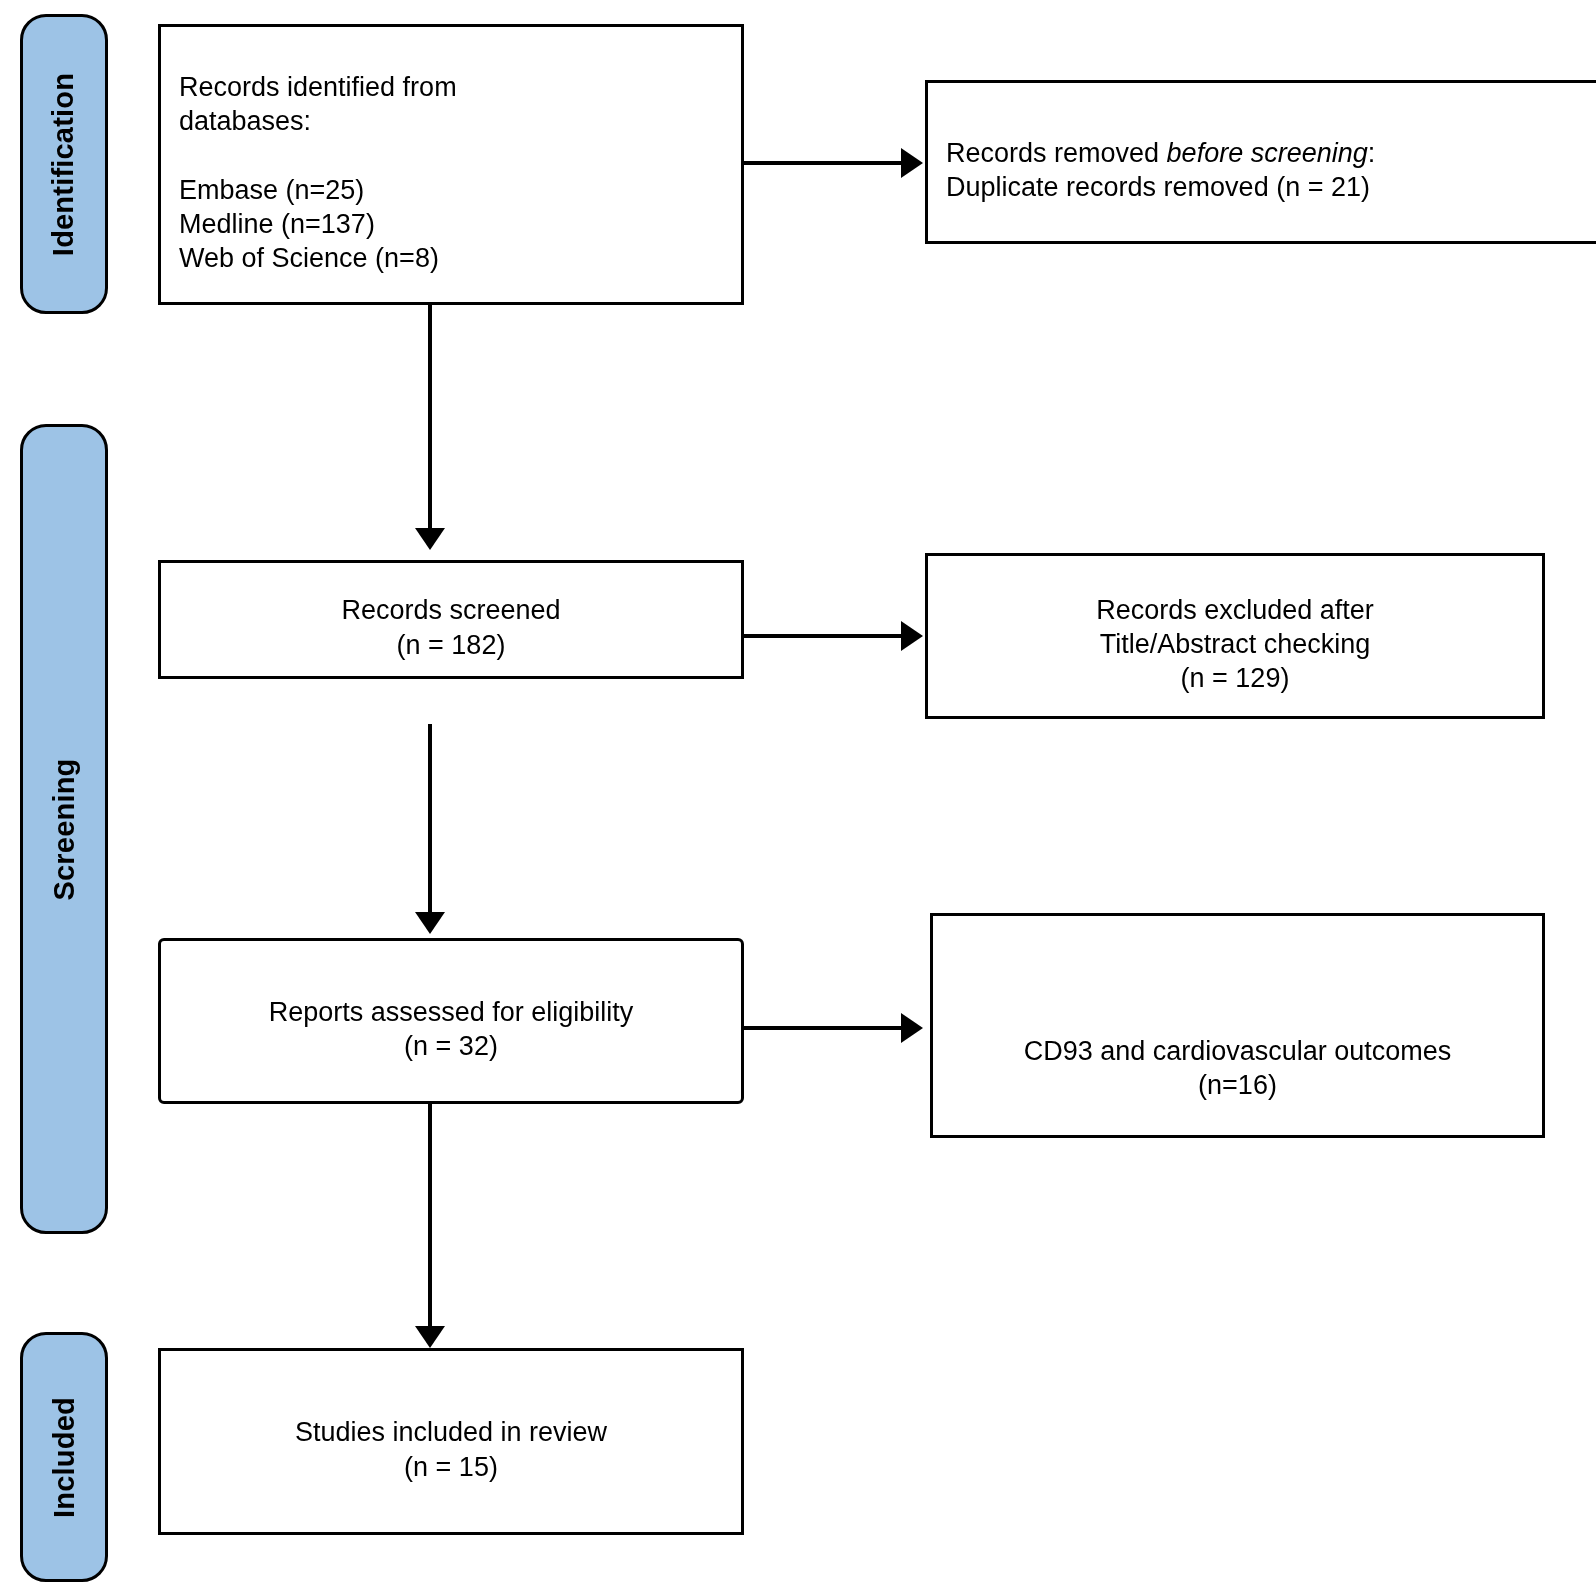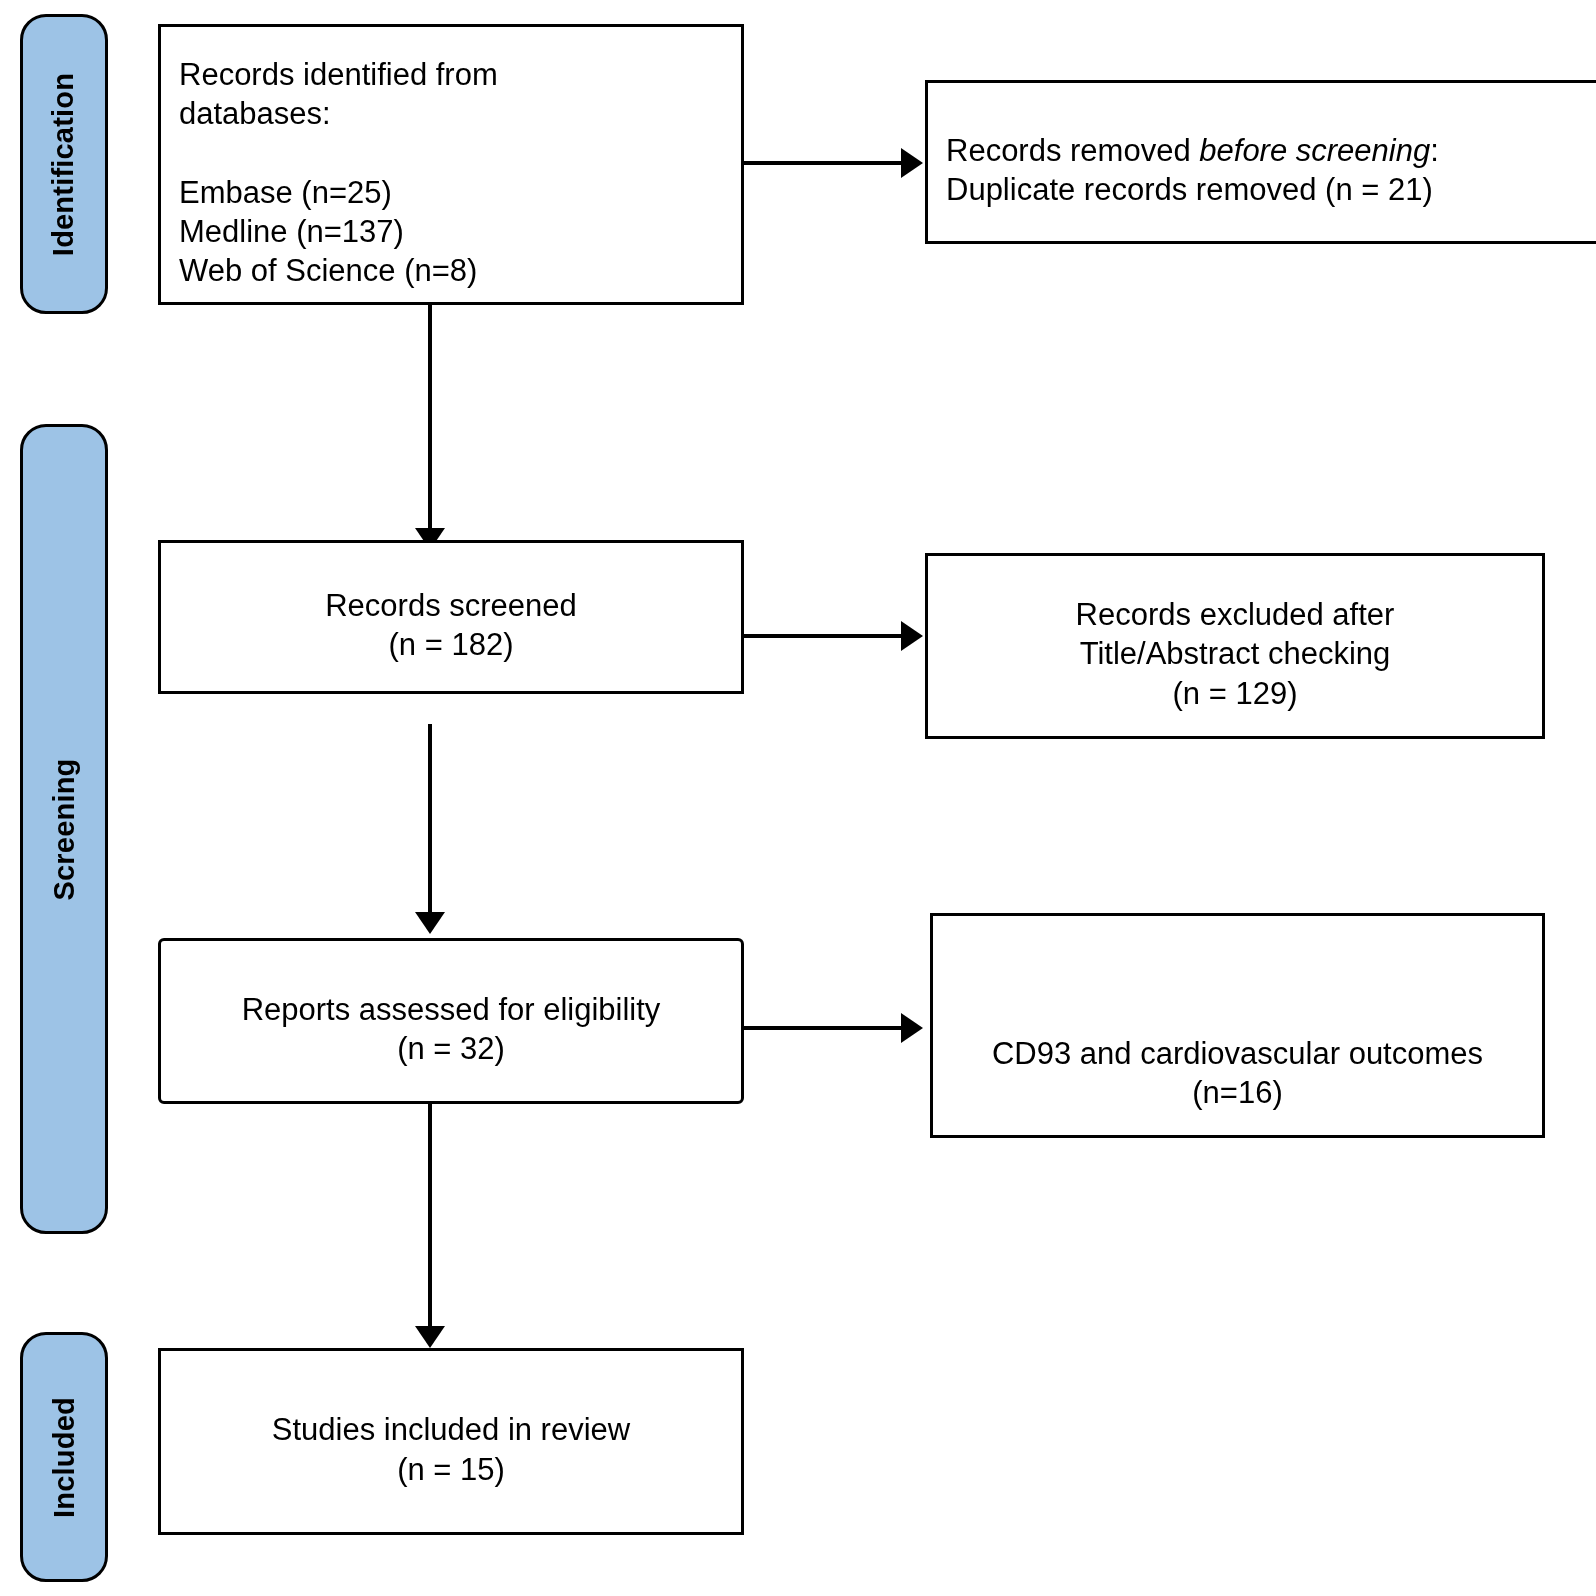--- a/index.html
+++ b/index.html
@@ -43,21 +43,21 @@
   .box {
     position: absolute;
     background: #ffffff;
     border: 3px solid #000000;
     box-sizing: border-box;
     display: flex;
     flex-direction: column;
     justify-content: center;
   }
   .box-text {
-    font-size: 31px;
+    font-size: 27px;
     line-height: 1.26;
     color: #000000;
     white-space: pre-line;
     margin-top: 16px;
   }
   .box.align-left .box-text {
     text-align: left;
     padding: 0 18px;
   }
   .box.align-center .box-text {
@@ -132,25 +132,25 @@
   <div class="arrow-down" style="left:415px; top:1326px;"></div>
 
   <div class="box align-left" style="left:158px; top:24px; width:586px; height:281px;">
     <div class="box-text"><span>Records identified from</span><br><span>databases:</span><br><br><span>Embase (n=25)</span><br><span>Medline (n=137)</span><br><span>Web of Science (n=8)</span></div>
   </div>
 
   <div class="box align-left" style="left:925px; top:80px; width:723px; height:164px;">
     <div class="box-text"><span>Records removed </span><span class="ital">before screening</span><span>:</span><br><span>Duplicate records removed (n = 21)</span></div>
   </div>
 
-  <div class="box align-center" style="left:158px; top:540px; width:586px; height:154px;">
+  <div class="box align-center" style="left:158px; top:560px; width:586px; height:119px;">
     <div class="box-text"><span>Records screened</span><br><span>(n = 182)</span></div>
   </div>
 
-  <div class="box align-center" style="left:925px; top:553px; width:620px; height:186px;">
+  <div class="box align-center" style="left:925px; top:553px; width:620px; height:166px;">
     <div class="box-text"><span>Records excluded after</span><br><span>Title/Abstract checking</span><br><span>(n = 129)</span></div>
   </div>
 
   <div class="box align-center" style="left:158px; top:938px; width:586px; height:166px;border-radius:6px;">
     <div class="box-text"><span>Reports assessed for eligibility</span><br><span>(n = 32)</span></div>
   </div>
 
   <div class="box align-center" style="left:930px; top:913px; width:615px; height:225px;">
     <div class="box-text"><br><br><span>CD93 and cardiovascular outcomes</span><br><span>(n=16)</span></div>
   </div>

